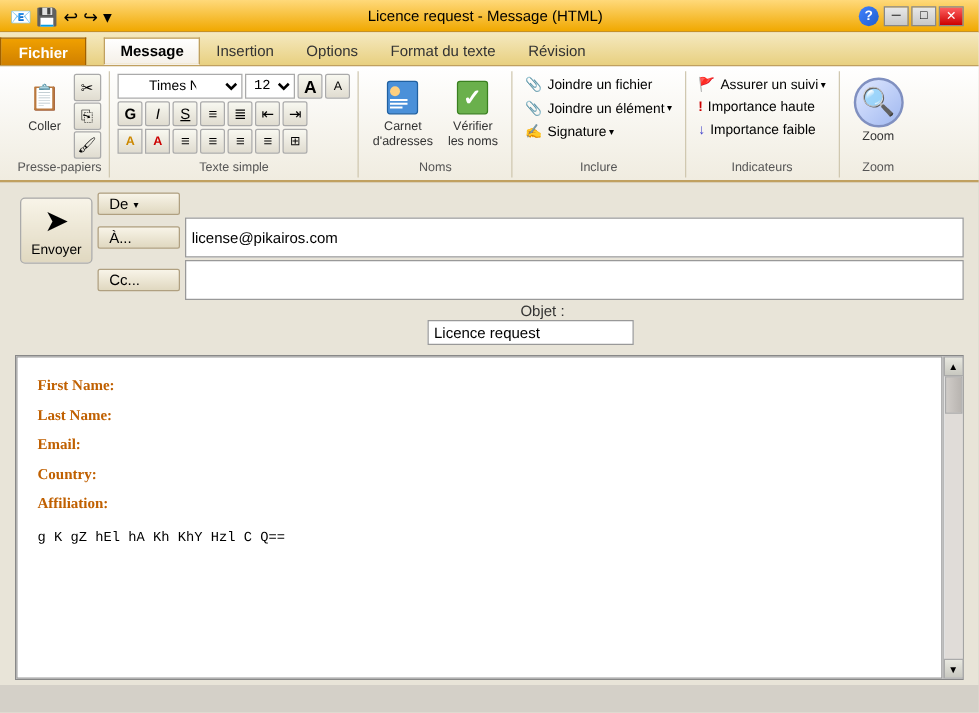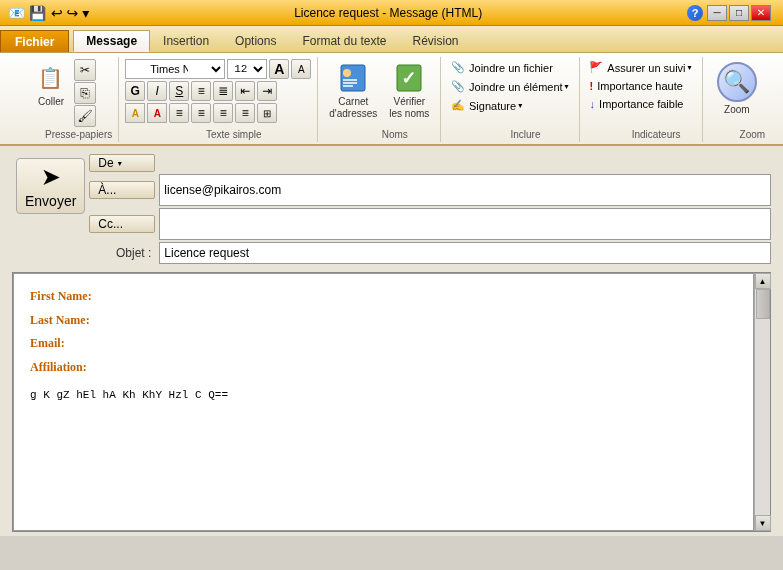--- a/index.html
+++ b/index.html
@@ -77,21 +77,21 @@
       border-bottom: 1px solid #f5f0e8;
       font-weight: bold;
       color: #000;
       z-index: 1;
     }
     .ribbon-tab.fichier {
       background: linear-gradient(to bottom, #f0a000, #d08000);
       color: white;
       font-weight: bold;
       border-color: #a06000;
-      margin-right: 4px;
+      margin-right: 14px;
       padding: 2px 14px;
     }
 
     
     .ribbon-content {
       background: linear-gradient(to bottom, #ffffff, #f0ece0);
       padding: 4px 8px 2px;
       display: flex;
       gap: 0;
       min-height: 88px;
@@ -113,21 +113,20 @@
       flex: 1;
       align-items: flex-start;
       gap: 2px;
     }
 
     .ribbon-group-label {
       font-size: 10px;
       color: #555;
       margin-top: 2px;
       text-align: right;
-      margin-left: 31px;
     }
 
     
     .rb-btn-large {
       display: flex;
       flex-direction: column;
       align-items: center;
       padding: 2px 4px;
       cursor: pointer;
       border: 1px solid transparent;
@@ -262,20 +261,21 @@
       border: 1px solid #999;
       background: white;
       padding: 2px 4px;
       font-size: 12px;
     }
 
     .objet-row {
       display: flex;
       align-items: center;
       margin-bottom: 4px;
+      flex-direction: column;
     }
     .objet-label {
       width: 70px;
       text-align: right;
       padding-right: 8px;
       font-size: 12px;
       color: #333;
     }
     .objet-input {
       flex: 1;
@@ -356,21 +356,21 @@
       cursor: pointer;
       border: 1px solid #aaa;
       border-radius: 4px;
       background: linear-gradient(to bottom, #f8f4e8, #e0d8c0);
       margin: 4px;
     }
     .envoyer-icon {
       font-size: 24px;
     }
     .envoyer-label {
-      font-size: 14px;
+      font-size: 11px;
       margin-top: 2px;
     }
 
     .send-area {
       display: flex;
       align-items: flex-start;
       padding: 4px;
     }
 
     
@@ -658,20 +658,21 @@
         <input class="objet-input" type="text" value="Licence request" style="">
       </div>
     </div>
   </div>
 
   <div class="body-container">
     <div class="email-body" style="flex:1;">
       <p>First Name:</p>
       <p>Last Name:</p>
       <p>Email:</p>
+      <p>Country:</p>
       <p>Affiliation:</p>
       <div class="encoded">g K gZ hEl hA Kh  KhY Hzl C  Q==</div>
     </div>
     <div class="scrollbar">
       <div class="scroll-arrow">▲</div>
       <div class="scroll-track">
         <div class="scroll-thumb"></div>
       </div>
       <div class="scroll-arrow">▼</div>
     </div>

